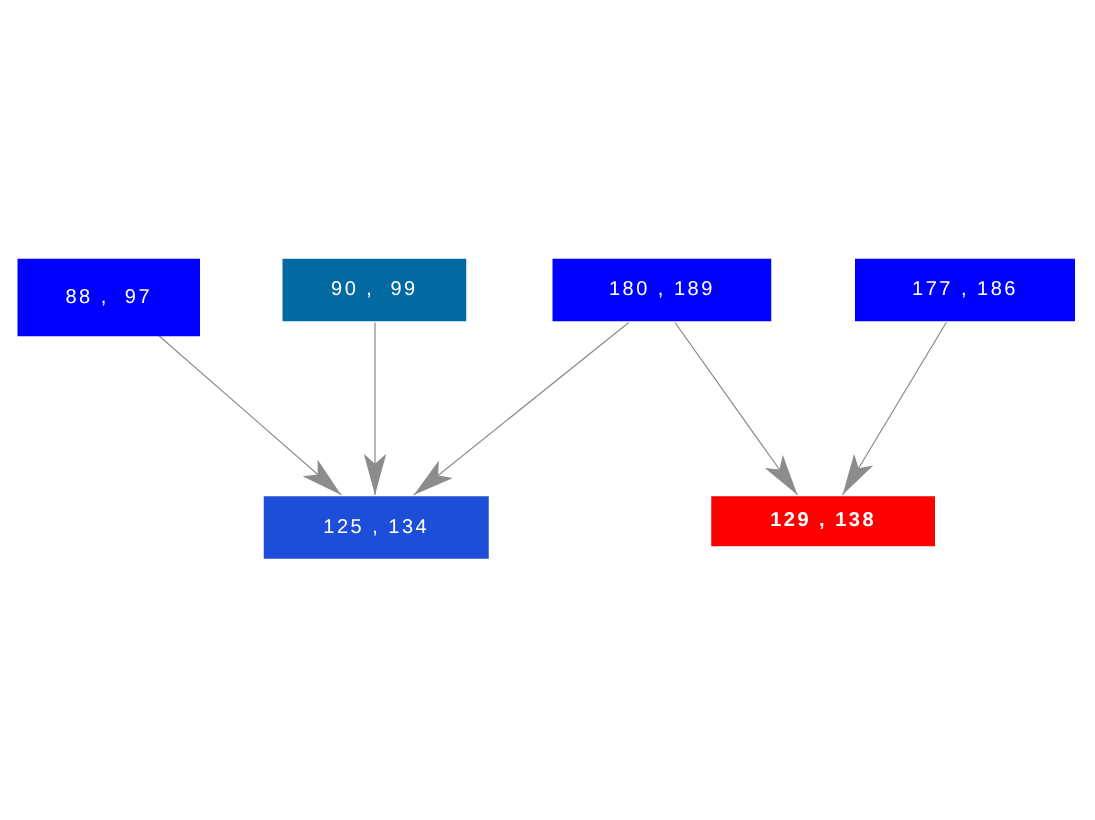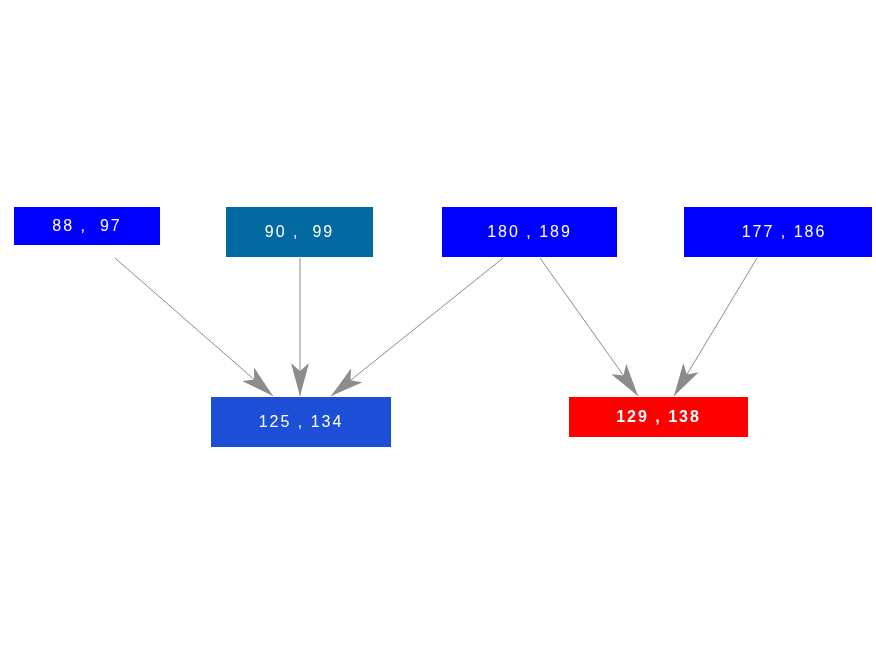--- a/index.html
+++ b/index.html
@@ -44,20 +44,20 @@
           <path d="M0,0 L33,9 L0,18 L8,9 Z" fill="#8c8c8c"></path>
         </marker>
       </defs>
       <line x1="115" y1="258" x2="273" y2="396" stroke="#8c8c8c" stroke-width="1" marker-end="url(#arrowhead)"></line>
       <line x1="300" y1="258" x2="300" y2="396" stroke="#8c8c8c" stroke-width="1" marker-end="url(#arrowhead)"></line>
       <line x1="503" y1="258" x2="331" y2="396" stroke="#8c8c8c" stroke-width="1" marker-end="url(#arrowhead)"></line>
       <line x1="540" y1="258" x2="638" y2="396" stroke="#8c8c8c" stroke-width="1" marker-end="url(#arrowhead)"></line>
       <line x1="757" y1="258" x2="674" y2="396" stroke="#8c8c8c" stroke-width="1" marker-end="url(#arrowhead)"></line>
     </svg>
   <div id="nodes-layer">
-      <div class="node" style="left: 14px; top: 207px; width: 146px; height: 38px; background: rgb(0, 0, 255); color: rgb(255, 255, 255);"><span>88 ,  97</span></div>
+      <div class="node" style="left: 14px; top: 207px; width: 146px; height: 62px; background: rgb(0, 0, 255); color: rgb(255, 255, 255);"><span>88 ,  97</span></div>
       <div class="node" style="left: 226px; top: 207px; width: 147px; height: 50px; background: #0369a1; color: rgb(255, 255, 255);"><span>90 ,  99</span></div>
       <div class="node" style="left: 442px; top: 207px; width: 175px; height: 50px; background: rgb(0, 0, 255); color: rgb(255, 255, 255); text-align: right;"><span>180 , 189</span></div>
-      <div class="node" style="left: 684px; top: 207px; width: 176px; height: 50px; background: rgb(0, 0, 255); color: rgb(255, 255, 255); padding-left: 12px;"><span>177 , 186</span></div>
+      <div class="node" style="left: 684px; top: 207px; width: 176px; height: 50px; background: rgb(0, 0, 255); color: rgb(255, 255, 255);"><span>177 , 186</span></div>
       <div class="node" style="left: 211px; top: 397px; width: 180px; height: 50px; background: #1d4ed8; color: rgb(255, 255, 255);"><span>125 , 134</span></div>
       <div class="node" style="left: 569px; top: 397px; width: 179px; height: 40px; background: rgb(255, 0, 0); color: rgb(255, 255, 255); font-weight: bold;"><span>129 , 138</span></div>
     </div>
 </div>
 
 </body></html>

